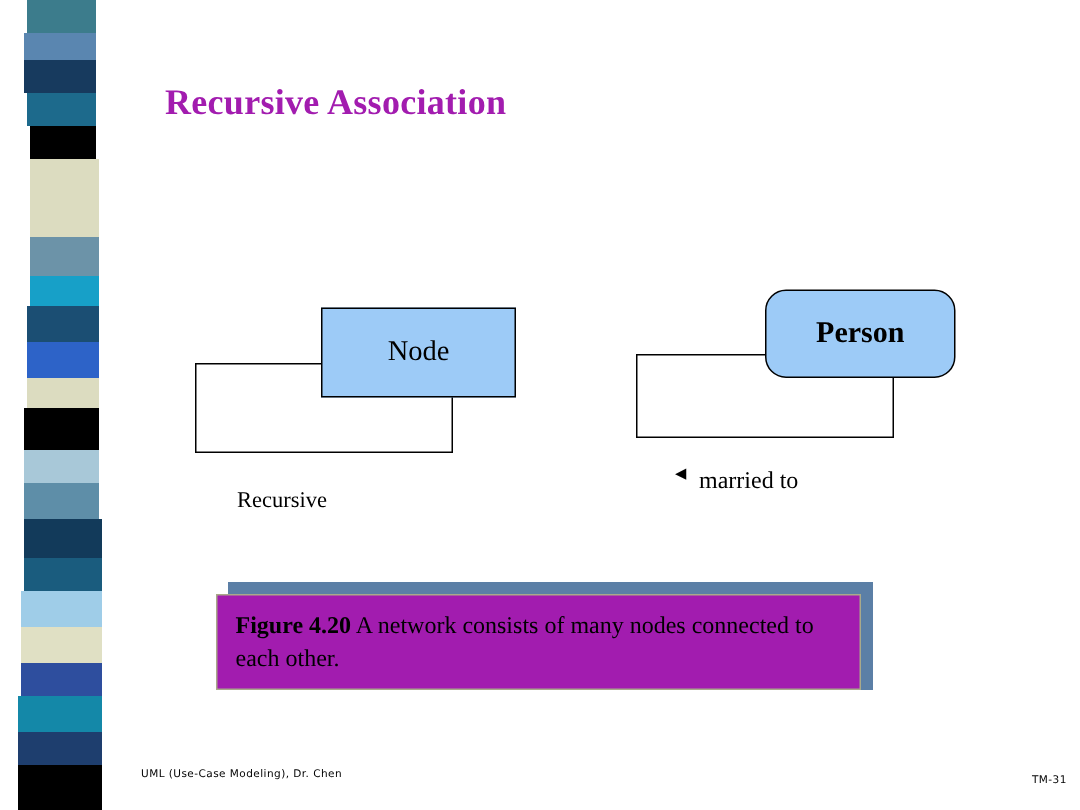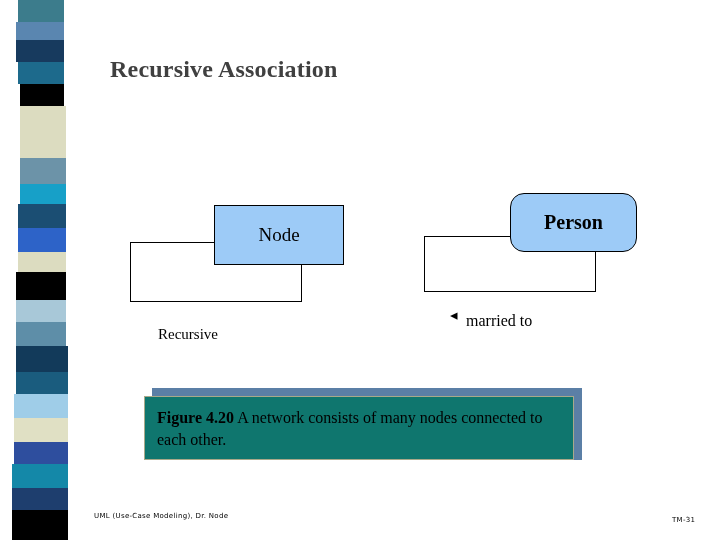--- a/index.html
+++ b/index.html
@@ -36,21 +36,21 @@
   }
 
   .slide-title {
     position: absolute;
     left: 110px;
     top: 56px;
     width: 520px;
     font-family: "Liberation Serif", serif;
     font-size: 24px;
     font-weight: bold;
-    color: #404040;
+    color: #a21caf;
     letter-spacing: 0.2px;
   }
 
   
   .class-body {
     position: absolute;
     background: #ffffff;
     border: 1px solid #000000;
     box-sizing: border-box;
   }
@@ -108,21 +108,21 @@
     width: 430px;
     height: 72px;
     background: #5b7fa6;
   }
   .caption-box {
     position: absolute;
     left: 144px;
     top: 396px;
     width: 430px;
     height: 64px;
-    background: #0f766e;
+    background: #a21caf;
     border: 1px solid #a9a98a;
     box-sizing: border-box;
     padding: 10px 12px 0 12px;
     font-family: "Liberation Serif", serif;
     font-size: 16px;
     color: #000000;
     line-height: 1.35;
   }
   .caption-box b {
     font-weight: bold;
@@ -132,21 +132,21 @@
     position: absolute;
     left: 94px;
     top: 512px;
     font-family: "DejaVu Sans", sans-serif;
     font-size: 7px;
     color: #000000;
     letter-spacing: 0.3px;
   }
   .footer-right {
     position: absolute;
-    left: 672px;
+    left: 688px;
     top: 516px;
     font-family: "DejaVu Sans", sans-serif;
     font-size: 7px;
     color: #000000;
     letter-spacing: 0.3px;
   }
 </style>
 </head>
 <body>
 
@@ -193,16 +193,16 @@
   <div class="assoc-label connects">Recursive</div>
 
   <div class="arrow-glyph">◂</div>
   <div class="assoc-label married">married to</div>
 
   <div class="caption-shadow"></div>
   <div class="caption-box">
     <b>Figure 4.20</b><span> A network consists of many nodes connected to each other.</span>
   </div>
 
-  <div class="footer-left">UML (Use-Case Modeling), Dr. Node</div>
+  <div class="footer-left">UML (Use-Case Modeling), Dr. Chen</div>
   <div class="footer-right">TM-31</div>
 
 </div>
 
 </body></html>

